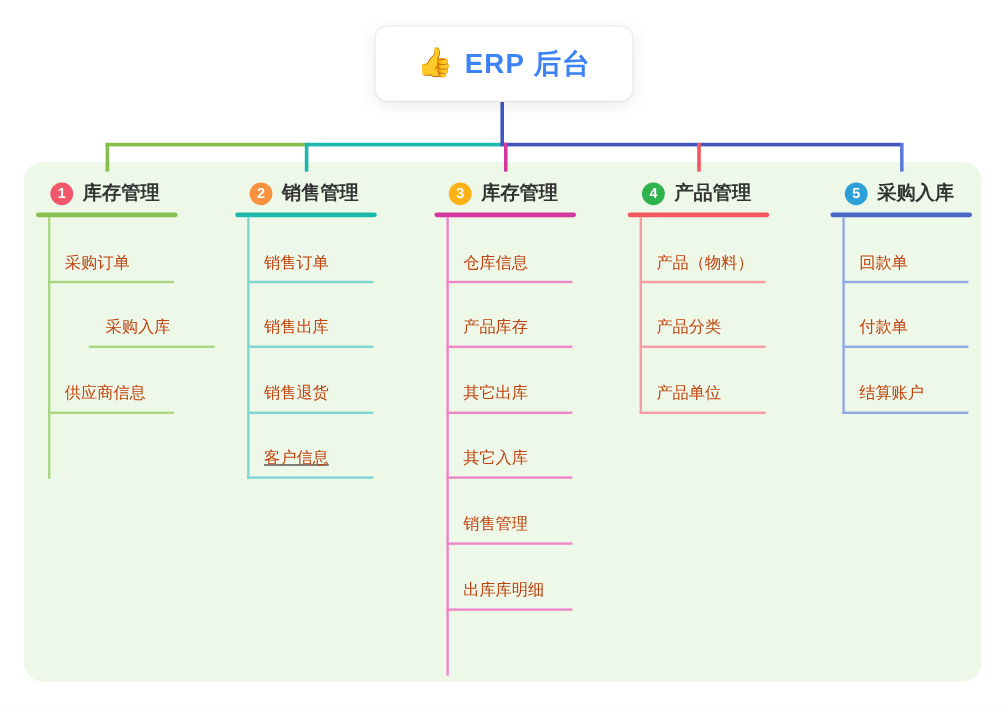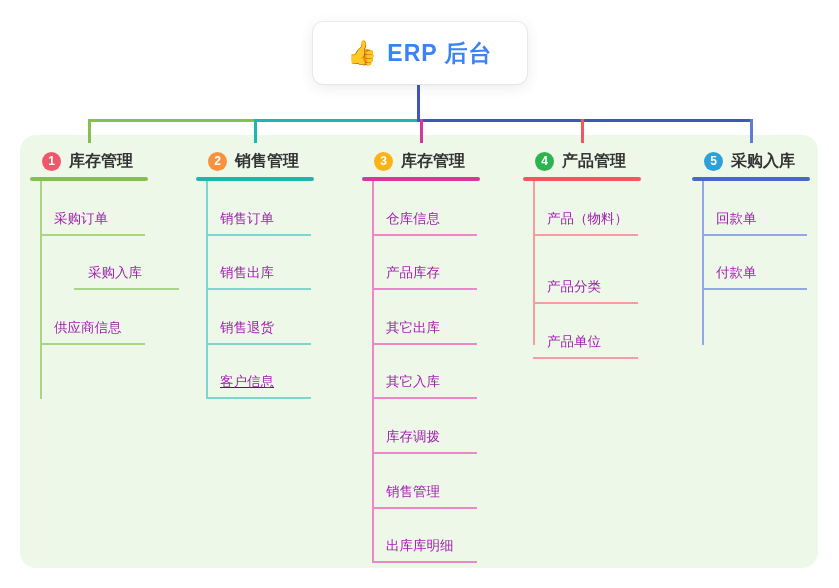--- a/index.html
+++ b/index.html
@@ -14,21 +14,21 @@
   .conn{position:absolute;z-index:3;}
   .branch{position:absolute;top:148px;width:118px;z-index:4;}
   .branch-header{display:flex;align-items:center;gap:8px;height:26px;padding-left:12px;cursor:default;}
   .badge{width:19px;height:19px;border-radius:50%;color:#fff;font-size:12px;font-weight:bold;
     display:flex;align-items:center;justify-content:center;flex:0 0 auto;}
   .branch-label{font-size:16px;font-weight:600;color:#333;white-space:nowrap;}
   .branch-underline{width:118px;height:4px;border-radius:2px;margin-top:3px;}
   .vline{position:absolute;left:10px;top:33px;width:2px;}
   .child-row{position:relative;margin-left:10px;width:105px;height:54.6px;
     display:flex;align-items:flex-end;padding:0 0 6px 14px;box-sizing:border-box;}
-  .child-label{font-size:13.5px;color:#a21caf;white-space:nowrap;}
+  .child-label{font-size:13.5px;color:#c2410c;white-space:nowrap;}
 </style>
 </head>
 <body>
 
 <div class="canvas" style="background: rgb(255, 255, 255); color: rgb(51, 51, 51);">
   <div class="panel" style="background: rgb(237, 248, 233);"></div>
 
   <div class="root-node">
     <span class="root-icon">👍</span>
     <span class="root-label">ERP 后台</span>
@@ -96,54 +96,54 @@
         <div class="child-row" style="border-bottom: 2px solid rgb(238, 134, 200);">
           <div class="child-label">产品库存</div>
         </div>
         <div class="child-row" style="border-bottom: 2px solid rgb(238, 134, 200);">
           <div class="child-label">其它出库</div>
         </div>
         <div class="child-row" style="border-bottom: 2px solid rgb(238, 134, 200); text-align: center;">
           <div class="child-label">其它入库</div>
         </div>
         <div class="child-row" style="border-bottom: 2px solid rgb(238, 134, 200);">
-          <div class="child-label">库存调拨</div>
-        </div>
-        <div class="child-row" style="border-bottom: 2px solid rgb(238, 134, 200);">
           <div class="child-label">销售管理</div>
         </div>
         <div class="child-row" style="border-bottom: 2px solid rgb(238, 134, 200);">
           <div class="child-label">出库库明细</div>
         </div>
       </div>
       <div class="branch" style="left: 523px;">
         <div class="branch-header">
           <div class="badge" style="background: rgb(46, 179, 79);">4</div>
           <div class="branch-label">产品管理</div>
         </div>
         <div class="branch-underline" style="background: rgb(242, 87, 95);"></div>
         <div class="vline" style="background: rgb(247, 156, 162); height: 163.8px;"></div>
         <div class="child-row" style="border-bottom: 2px solid rgb(247, 156, 162);">
           <div class="child-label">产品（物料）</div>
         </div>
-        <div class="child-row" style="border-bottom: 2px solid rgb(247, 156, 162); margin-top: 14px;">
+        <div class="child-row" style="border-bottom: 2px solid rgb(247, 156, 162);">
           <div class="child-label">产品分类</div>
         </div>
         <div class="child-row" style="border-bottom: 2px solid rgb(247, 156, 162);">
           <div class="child-label">产品单位</div>
         </div>
       </div>
       <div class="branch" style="left: 692px;">
         <div class="branch-header">
           <div class="badge" style="background: rgb(46, 160, 217);">5</div>
           <div class="branch-label">采购入库</div>
         </div>
         <div class="branch-underline" style="background: rgb(74, 103, 200);"></div>
         <div class="vline" style="background: rgb(145, 169, 227); height: 163.8px;"></div>
         <div class="child-row" style="border-bottom: 2px solid rgb(145, 169, 227);">
           <div class="child-label">回款单</div>
         </div>
         <div class="child-row" style="border-bottom: 2px solid rgb(145, 169, 227);">
           <div class="child-label">付款单</div>
         </div>
+        <div class="child-row" style="border-bottom: 2px solid rgb(145, 169, 227);">
+          <div class="child-label">结算账户</div>
+        </div>
       </div>
     </div>
 </div>
 
 </body></html>

